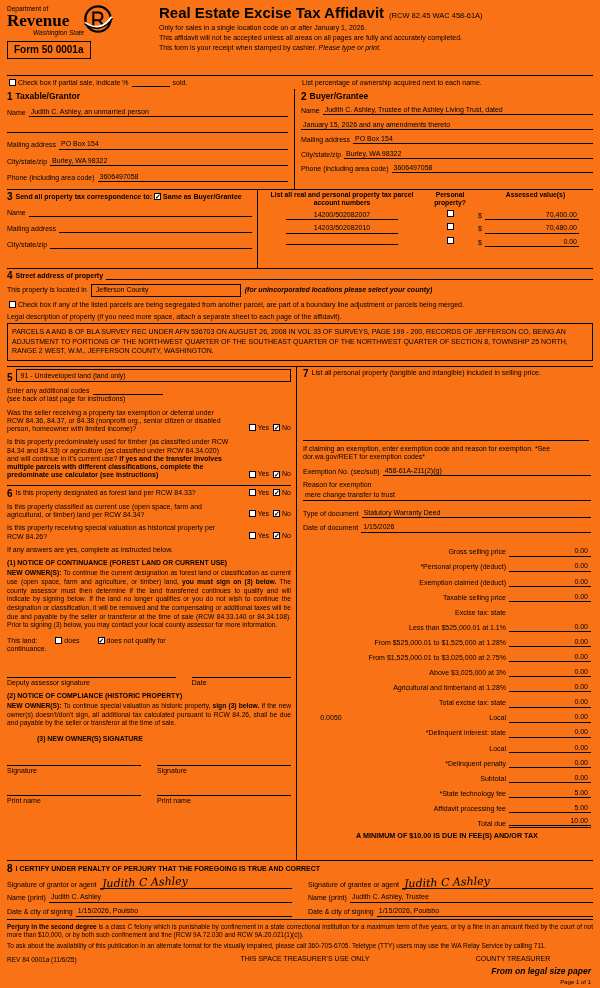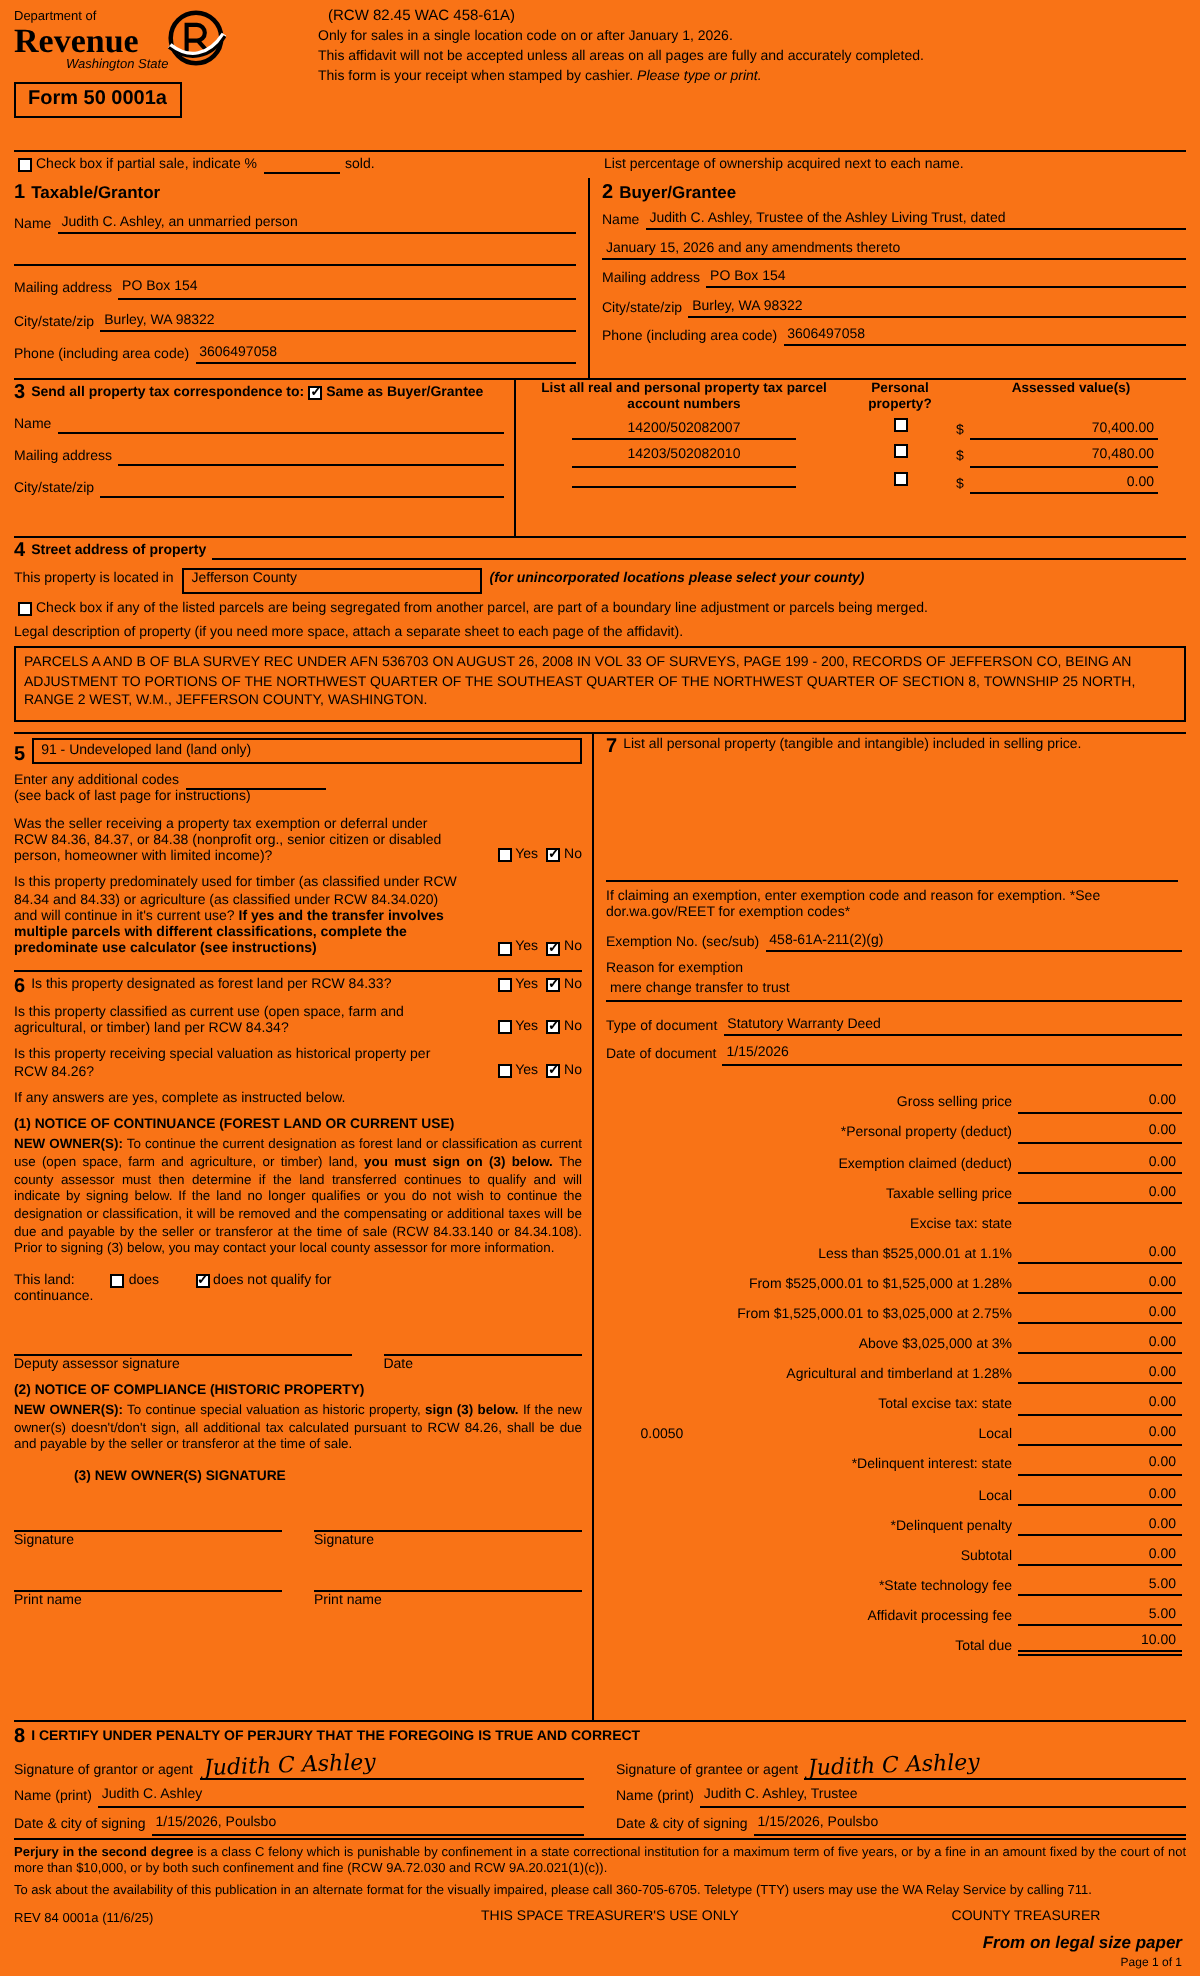--- a/index.html
+++ b/index.html
@@ -135,20 +135,21 @@
       <svg class="logo" viewBox="0 0 32 32" width="30" height="30">
         <circle cx="16" cy="16" r="13.5" fill="none" stroke="#000" stroke-width="2.4"></circle>
         <path d="M11 23 V9 h5.5 a4.2 4.2 0 0 1 0 8.4 H11 m6 0 L22 23" fill="none" stroke="#000" stroke-width="2.2"></path>
         <path d="M2 20 C 12 28, 23 26, 31 14" fill="none" stroke="#fff" stroke-width="3"></path>
         <path d="M1.5 21 C 12 29, 24 27, 31.5 15" fill="none" stroke="#000" stroke-width="1.6"></path>
       </svg>
       <div class="form-no">Form 50 0001a</div>
     </div>
     <div class="hright">
       <div class="title-row">
+        <span class="ftitle">Real Estate Excise Tax Affidavit</span>
         <span class="rcw">(RCW 82.45 WAC 458-61A)</span>
       </div>
       <div class="note">Only for sales in a single location code on or after January 1, 2026.</div>
       <div class="note">This affidavit will not be accepted unless all areas on all pages are fully and accurately completed.</div>
       <div class="note"><span>This form is your receipt when stamped by cashier.</span> <span class="i">Please type or print.</span></div>
     </div>
   </div>
 
   <div class="partial">
     <div class="pleft">
@@ -511,20 +512,21 @@
             <span class="flabel">Affidavit processing fee</span>
             <span class="fval">5.00</span>
           </div>
         <div class="feerow total">
             <span class="fpre"></span>
             <span class="flabel">Total due</span>
             <span class="fval">10.00</span>
           </div>
       </div>
 
+      <div class="mindue">A MINIMUM OF $10.00 IS DUE IN FEE(S) AND/OR TAX</div>
     </div>
   </div>
 
   <div class="sec8">
     <div class="s8title">
       <span class="num">8</span>
       <span>I CERTIFY UNDER PENALTY OF PERJURY THAT THE FOREGOING IS TRUE AND CORRECT</span>
     </div>
     <div class="s8cols">
       <div class="s8col">

